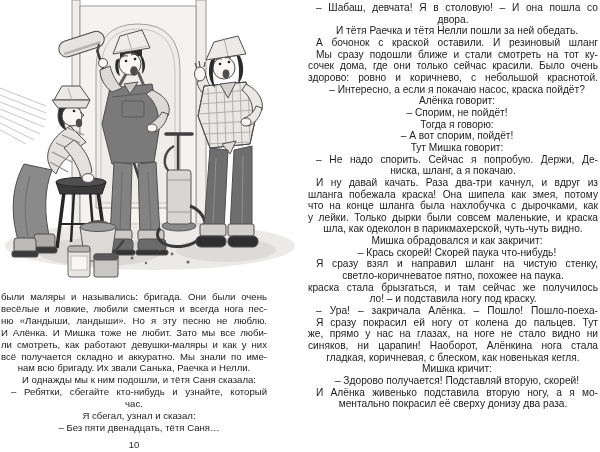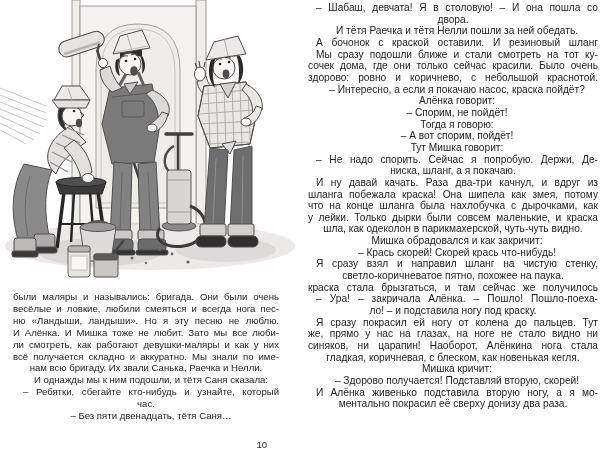--- a/index.html
+++ b/index.html
@@ -1,27 +1,27 @@
 <!DOCTYPE html>
 <html><head>
 <meta charset="utf-8">
 <style>
   html,body{margin:0;padding:0;background:#ffffff;}
   body{width:600px;height:452px;font-family:"Liberation Sans",sans-serif;color:#1c1c1c;}
   .spread{position:relative;width:600px;height:452px;background:#ffffff;overflow:hidden;}
   .illus{position:absolute;left:0;top:0;width:300px;height:284px;}
   .illus svg{display:block;width:300px;height:284px;}
   .col{position:absolute;}
-  .col-left{left:13px;top:291px;width:266px;font-size:9.6px;line-height:11.9px;}
+  .col-left{left:1px;top:291px;width:266px;font-size:9.6px;line-height:11.9px;}
   .col-right{left:308px;top:2px;width:290px;font-size:10.2px;line-height:11.65px;}
   .line{text-align:center;white-space:normal;}
   .line.just{text-align:justify;text-align-last:justify;}
   .col-left .line.ind{text-indent:10px;}
   .col-right .line.ind{text-indent:8px;}
-  .pagenum{position:absolute;font-size:9.5px;color:#2a2a2a;text-align:right;}
+  .pagenum{position:absolute;font-size:9.5px;color:#2a2a2a;text-align:center;}
   .pagenum-left{left:1px;top:439px;width:266px;}
   .pagenum-right{left:308px;top:453px;width:290px;text-decoration:underline;}
 </style>
 </head>
 <body>
 
 <div class="spread">
 
   <div class="illus">
     <svg viewBox="0 0 300 284" xmlns="http://www.w3.org/2000/svg">
@@ -220,20 +220,21 @@
         <div class="line just">были маляры и назывались: бригада. Они были очень</div>
         <div class="line just">весёлые и ловкие, любили смеяться и всегда нога пес-</div>
         <div class="line just">ню «Ландыши, ландыши». Но я эту песню не люблю.</div>
         <div class="line just">И Алёнка. И Мишка тоже не любит. Зато мы все люби-</div>
         <div class="line just">ли смотреть, как работают девушки-маляры и как у них</div>
         <div class="line just">всё получается складно и аккуратно. Мы знали по име-</div>
         <div class="line">нам всю бригаду. Их звали Санька, Раечка и Нелли.</div>
         <div class="line ind">И однажды мы к ним подошли, и тётя Саня сказала:</div>
         <div class="line ind just">– Ребятки, сбегайте кто-нибудь и узнайте, который</div>
         <div class="line">час.</div>
+        <div class="line ind">Я сбегал, узнал и сказал:</div>
         <div class="line ind">– Без пяти двенадцать, тётя Саня…</div>
       </div>
     <div class="pagenum pagenum-left">10</div>
   </div>
 
   <div class="page-right">
     <div class="col col-right">
         <div class="line ind just">– Шабаш, девчата! Я в столовую! – И она пошла со</div>
         <div class="line">двора.</div>
         <div class="line ind">И тётя Раечка и тётя Нелли пошли за ней обедать.</div>
@@ -248,26 +249,26 @@
         <div class="line ind">– А вот спорим, пойдёт!</div>
         <div class="line ind">Тут Мишка говорит:</div>
         <div class="line ind just">– Не надо спорить. Сейчас я попробую. Держи, Де-</div>
         <div class="line">ниска, шланг, а я покачаю.</div>
         <div class="line ind just">И ну давай качать. Раза два-три качнул, и вдруг из</div>
         <div class="line just">шланга побежала краска! Она шипела как змея, потому</div>
         <div class="line just">что на конце шланга была нахлобучка с дырочками, как</div>
         <div class="line just">у лейки. Только дырки были совсем маленькие, и краска</div>
         <div class="line">шла, как одеколон в парикмахерской, чуть-чуть видно.</div>
         <div class="line ind">Мишка обрадовался и как закричит:</div>
-        <div class="line ind">– Крась скорей! Скорей крась что-нибудь!</div>
+        <div class="line ind">– Крась скорей! Скорей паука что-нибудь!</div>
         <div class="line ind just">Я сразу взял и направил шланг на чистую стенку,</div>
         <div class="line">светло-коричневатое пятно, похожее на паука.</div>
         <div class="line just">краска стала брызгаться, и там сейчас же получилось</div>
+        <div class="line">ло! – и подставила ногу под краску.</div>
         <div class="line ind just">– Ура! – закричала Алёнка. – Пошло! Пошло-поеха-</div>
-        <div class="line">ло! – и подставила ногу под краску.</div>
         <div class="line ind just">Я сразу покрасил ей ногу от колена до пальцев. Тут</div>
         <div class="line just">же, прямо у нас на глазах, на ноге не стало видно ни</div>
         <div class="line just">синяков, ни царапин! Наоборот, Алёнкина нога стала</div>
         <div class="line">гладкая, коричневая, с блеском, как новенькая кегля.</div>
         <div class="line ind">Мишка кричит:</div>
         <div class="line ind">– Здорово получается! Подставляй вторую, скорей!</div>
         <div class="line ind just">И Алёнка живенько подставила вторую ногу, а я мо-</div>
         <div class="line">ментально покрасил её сверху донизу два раза.</div>
       </div>
     <div class="pagenum pagenum-right">11</div>

